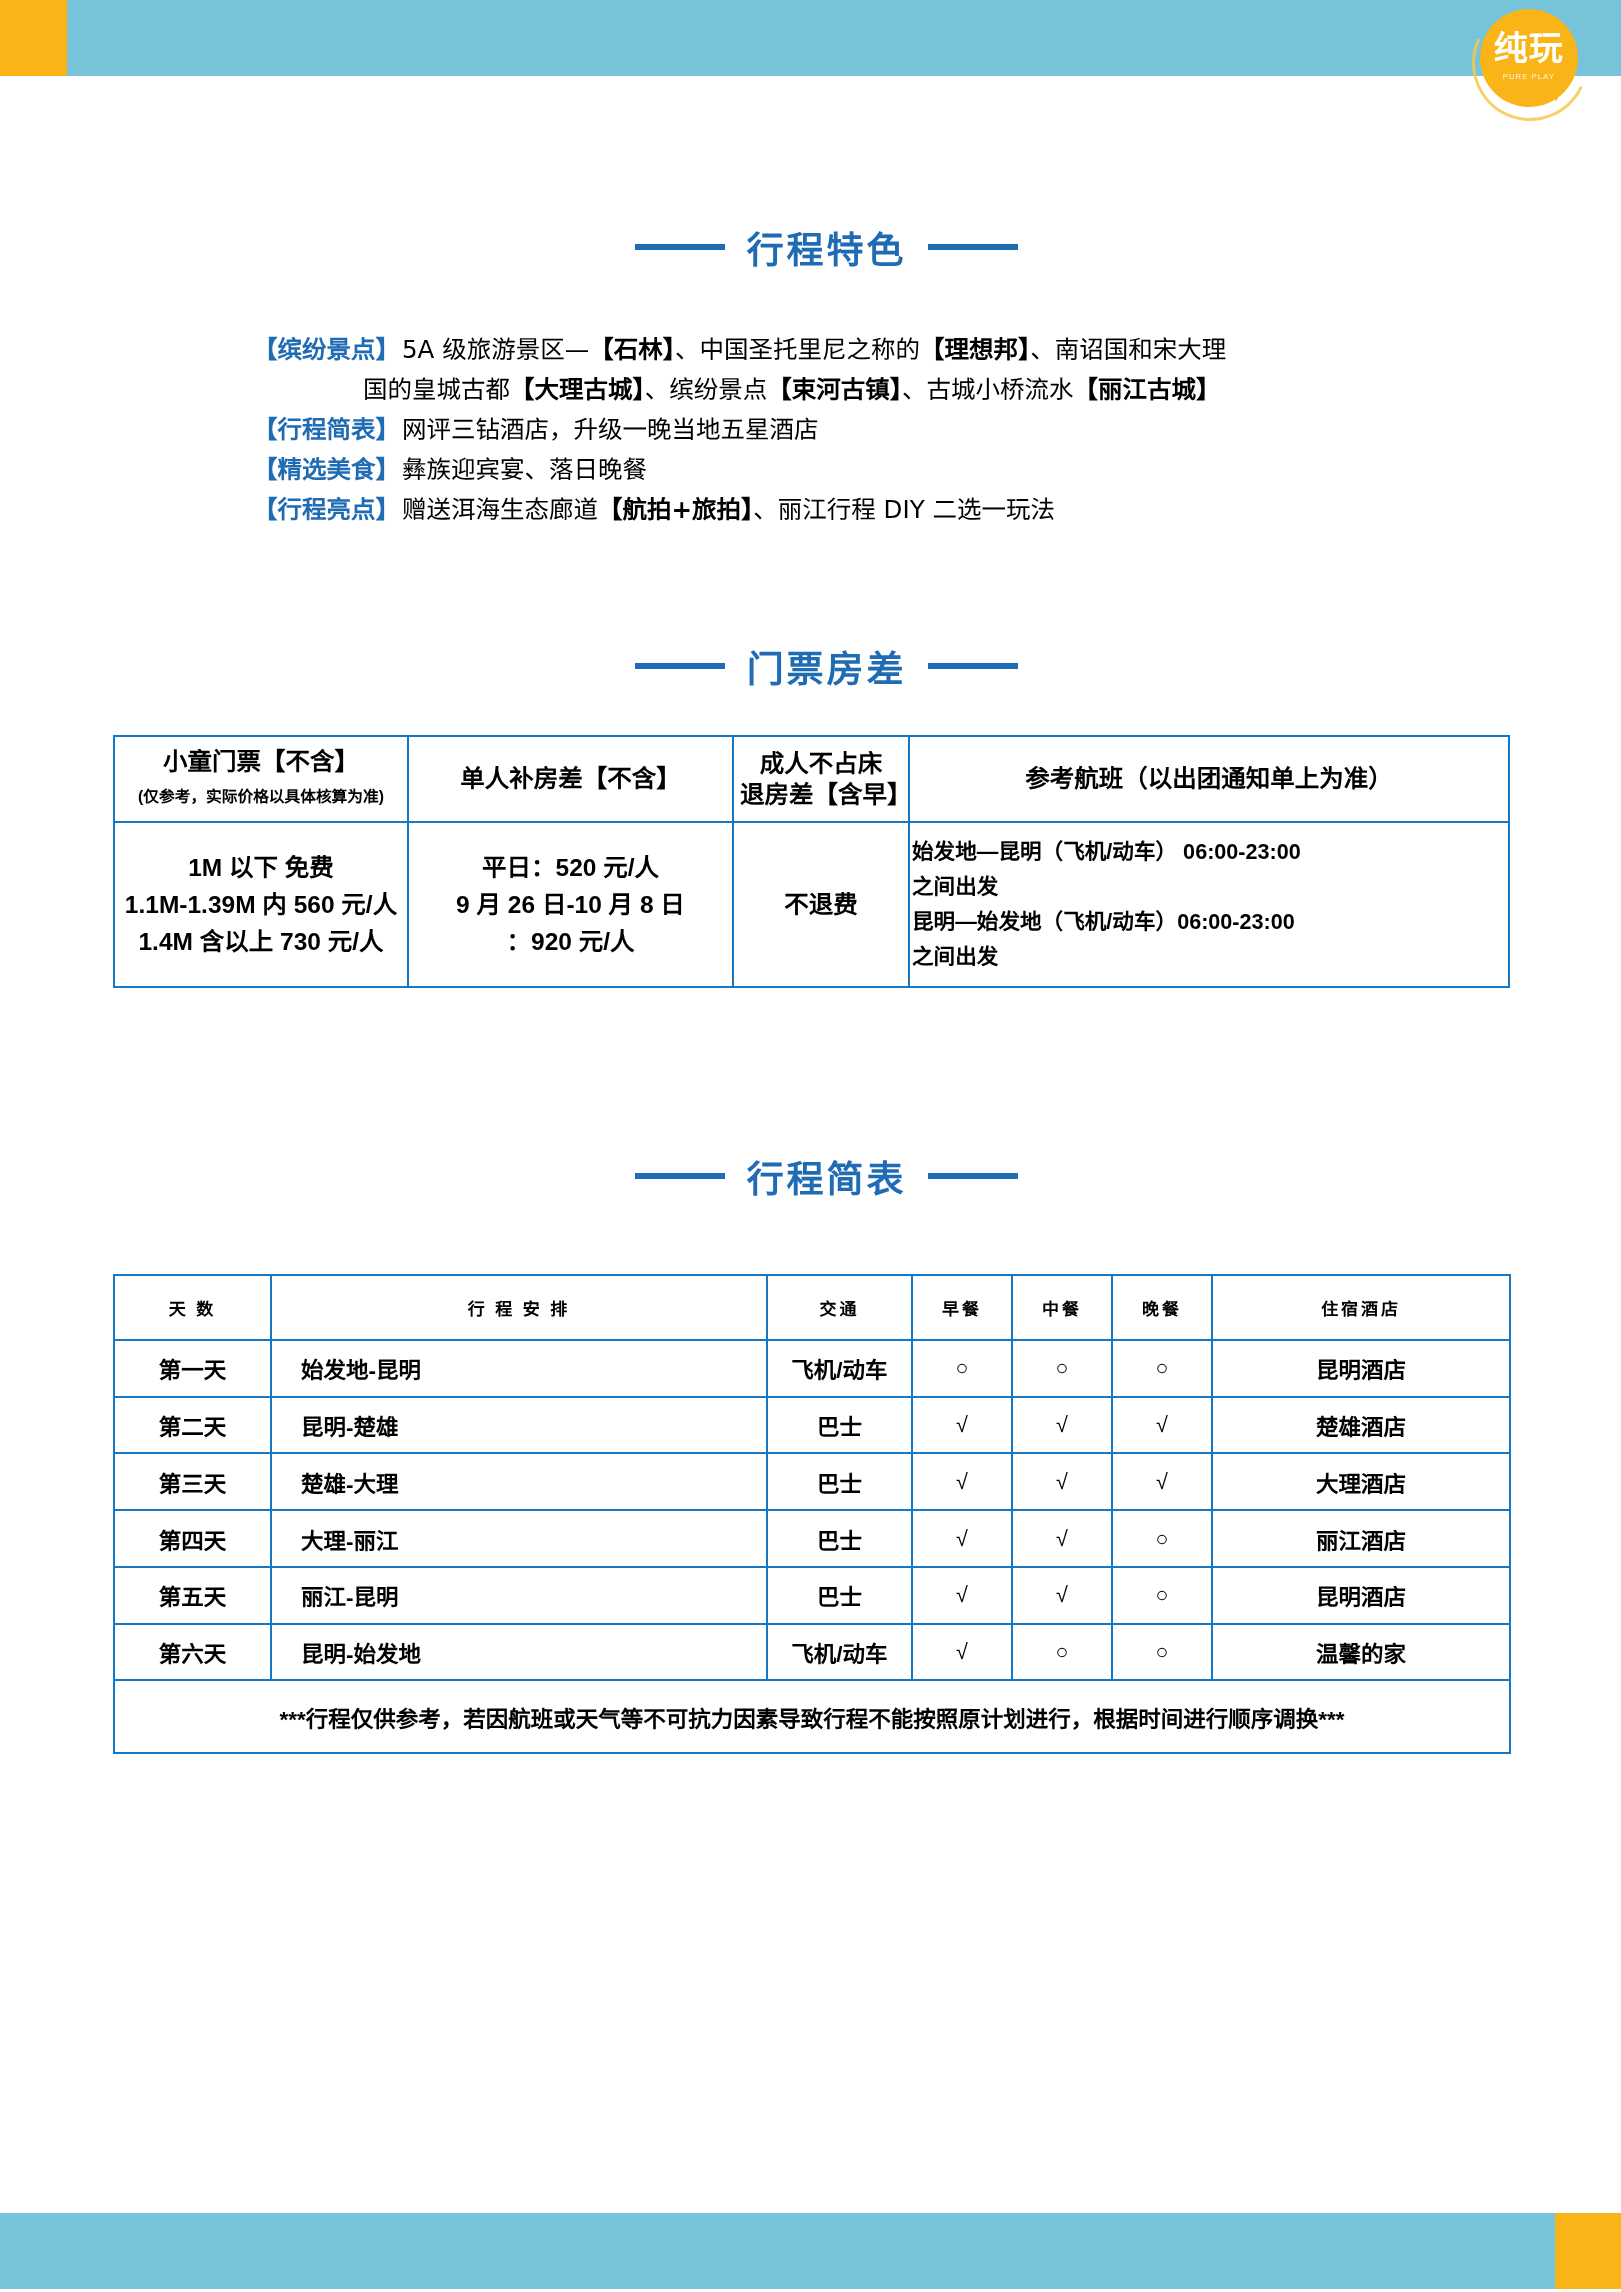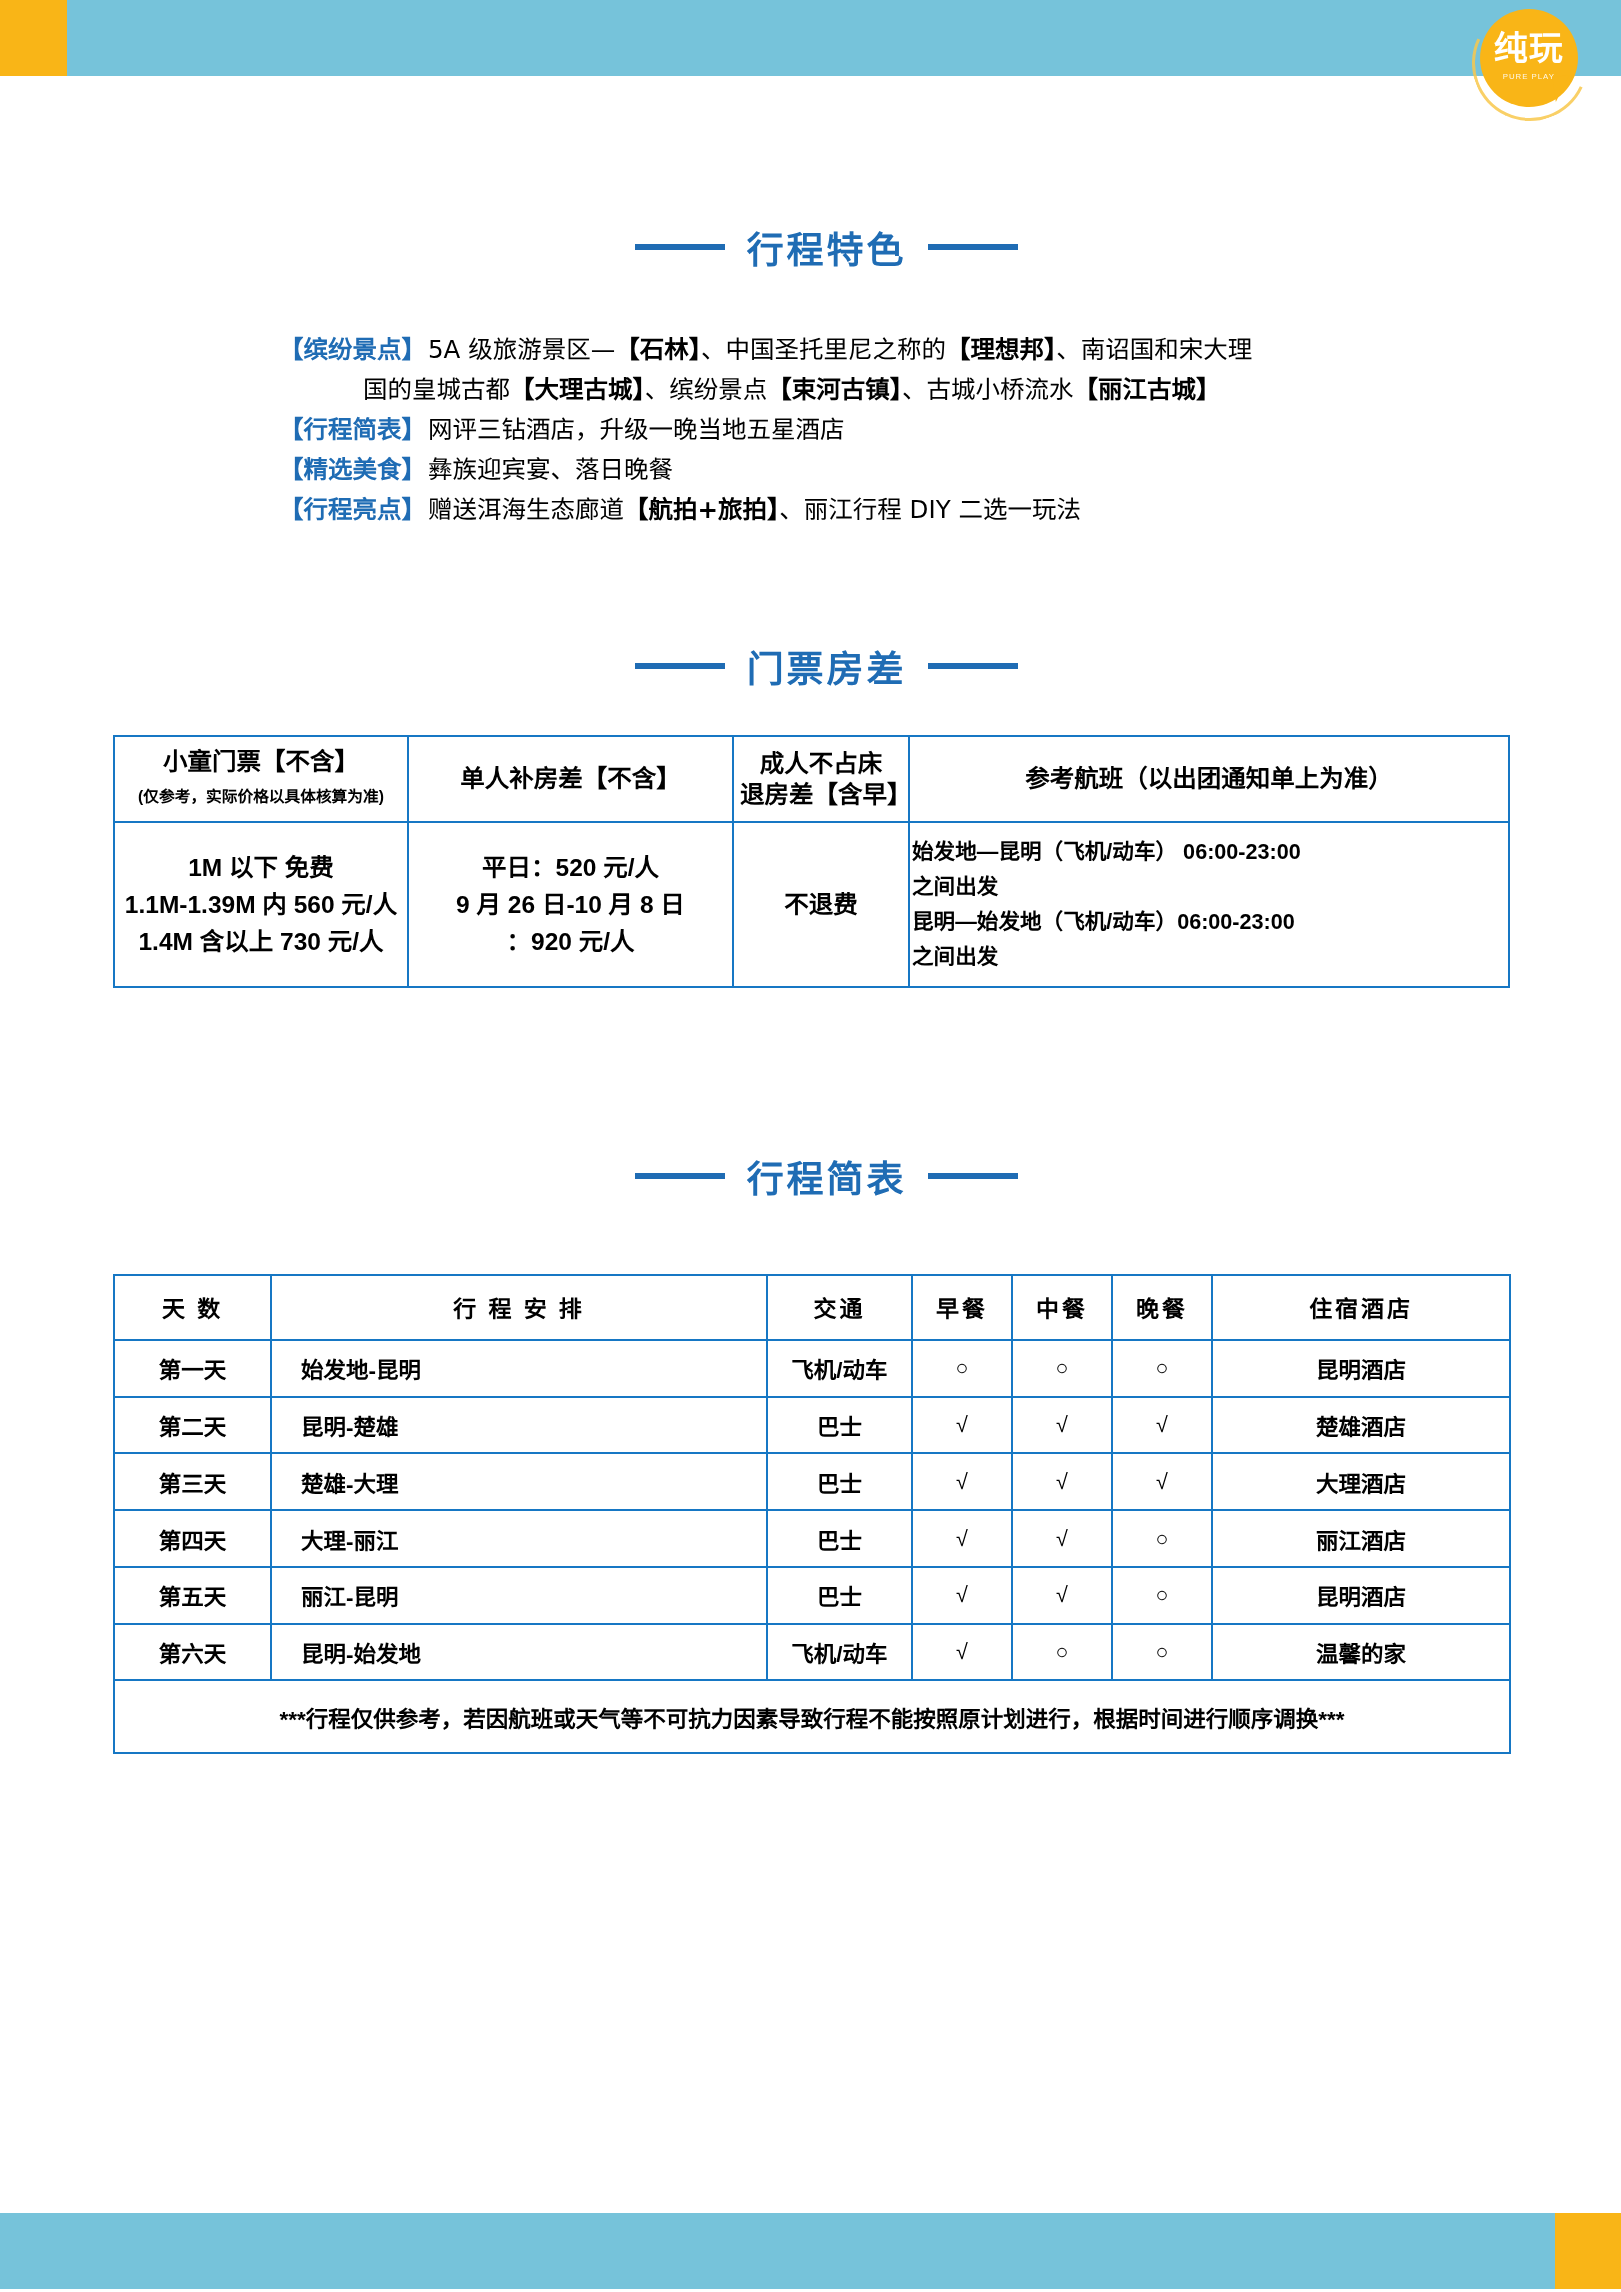--- a/index.html
+++ b/index.html
@@ -140,21 +140,20 @@
   }
   .feature-row {
     display: flex;
     align-items: flex-start;
   }
   .feature-tag {
     color: #1f6cb4;
     font-weight: bold;
     white-space: nowrap;
     flex: 0 0 auto;
-    margin-left: 26px;
   }
   .feature-body {
     flex: 1 1 auto;
     padding-left: 2px;
   }
   .feature-body b { font-weight: bold; }
   .feature-line2 {
     text-align: left;
     padding-left: 110px;
   }
@@ -203,21 +202,21 @@
     height: 55px;
     padding: 7.8px 9.8px;
   }
 
   
   #itinerary-table {
     left: 113px;
     top: 1274px;
     width: 1396px;
   }
-  #itinerary-table th { font-size: 23px; height: 55px; letter-spacing: 2.9px; }
+  #itinerary-table th { font-size: 17px; height: 55px; letter-spacing: 2.9px; }
   #itinerary-table td { font-size: 22.5px; height: 47px; }
   #itinerary-table td.left { text-align: left; padding-left: 29px; }
   #itinerary-table td.mark { font-size: 21.6px; font-weight: normal; }
   #itinerary-table .foot-row td {
     font-size: 22.5px;
     height: 55px;
     padding: 7.8px 9.8px;
   }
 </style>
 </head>

